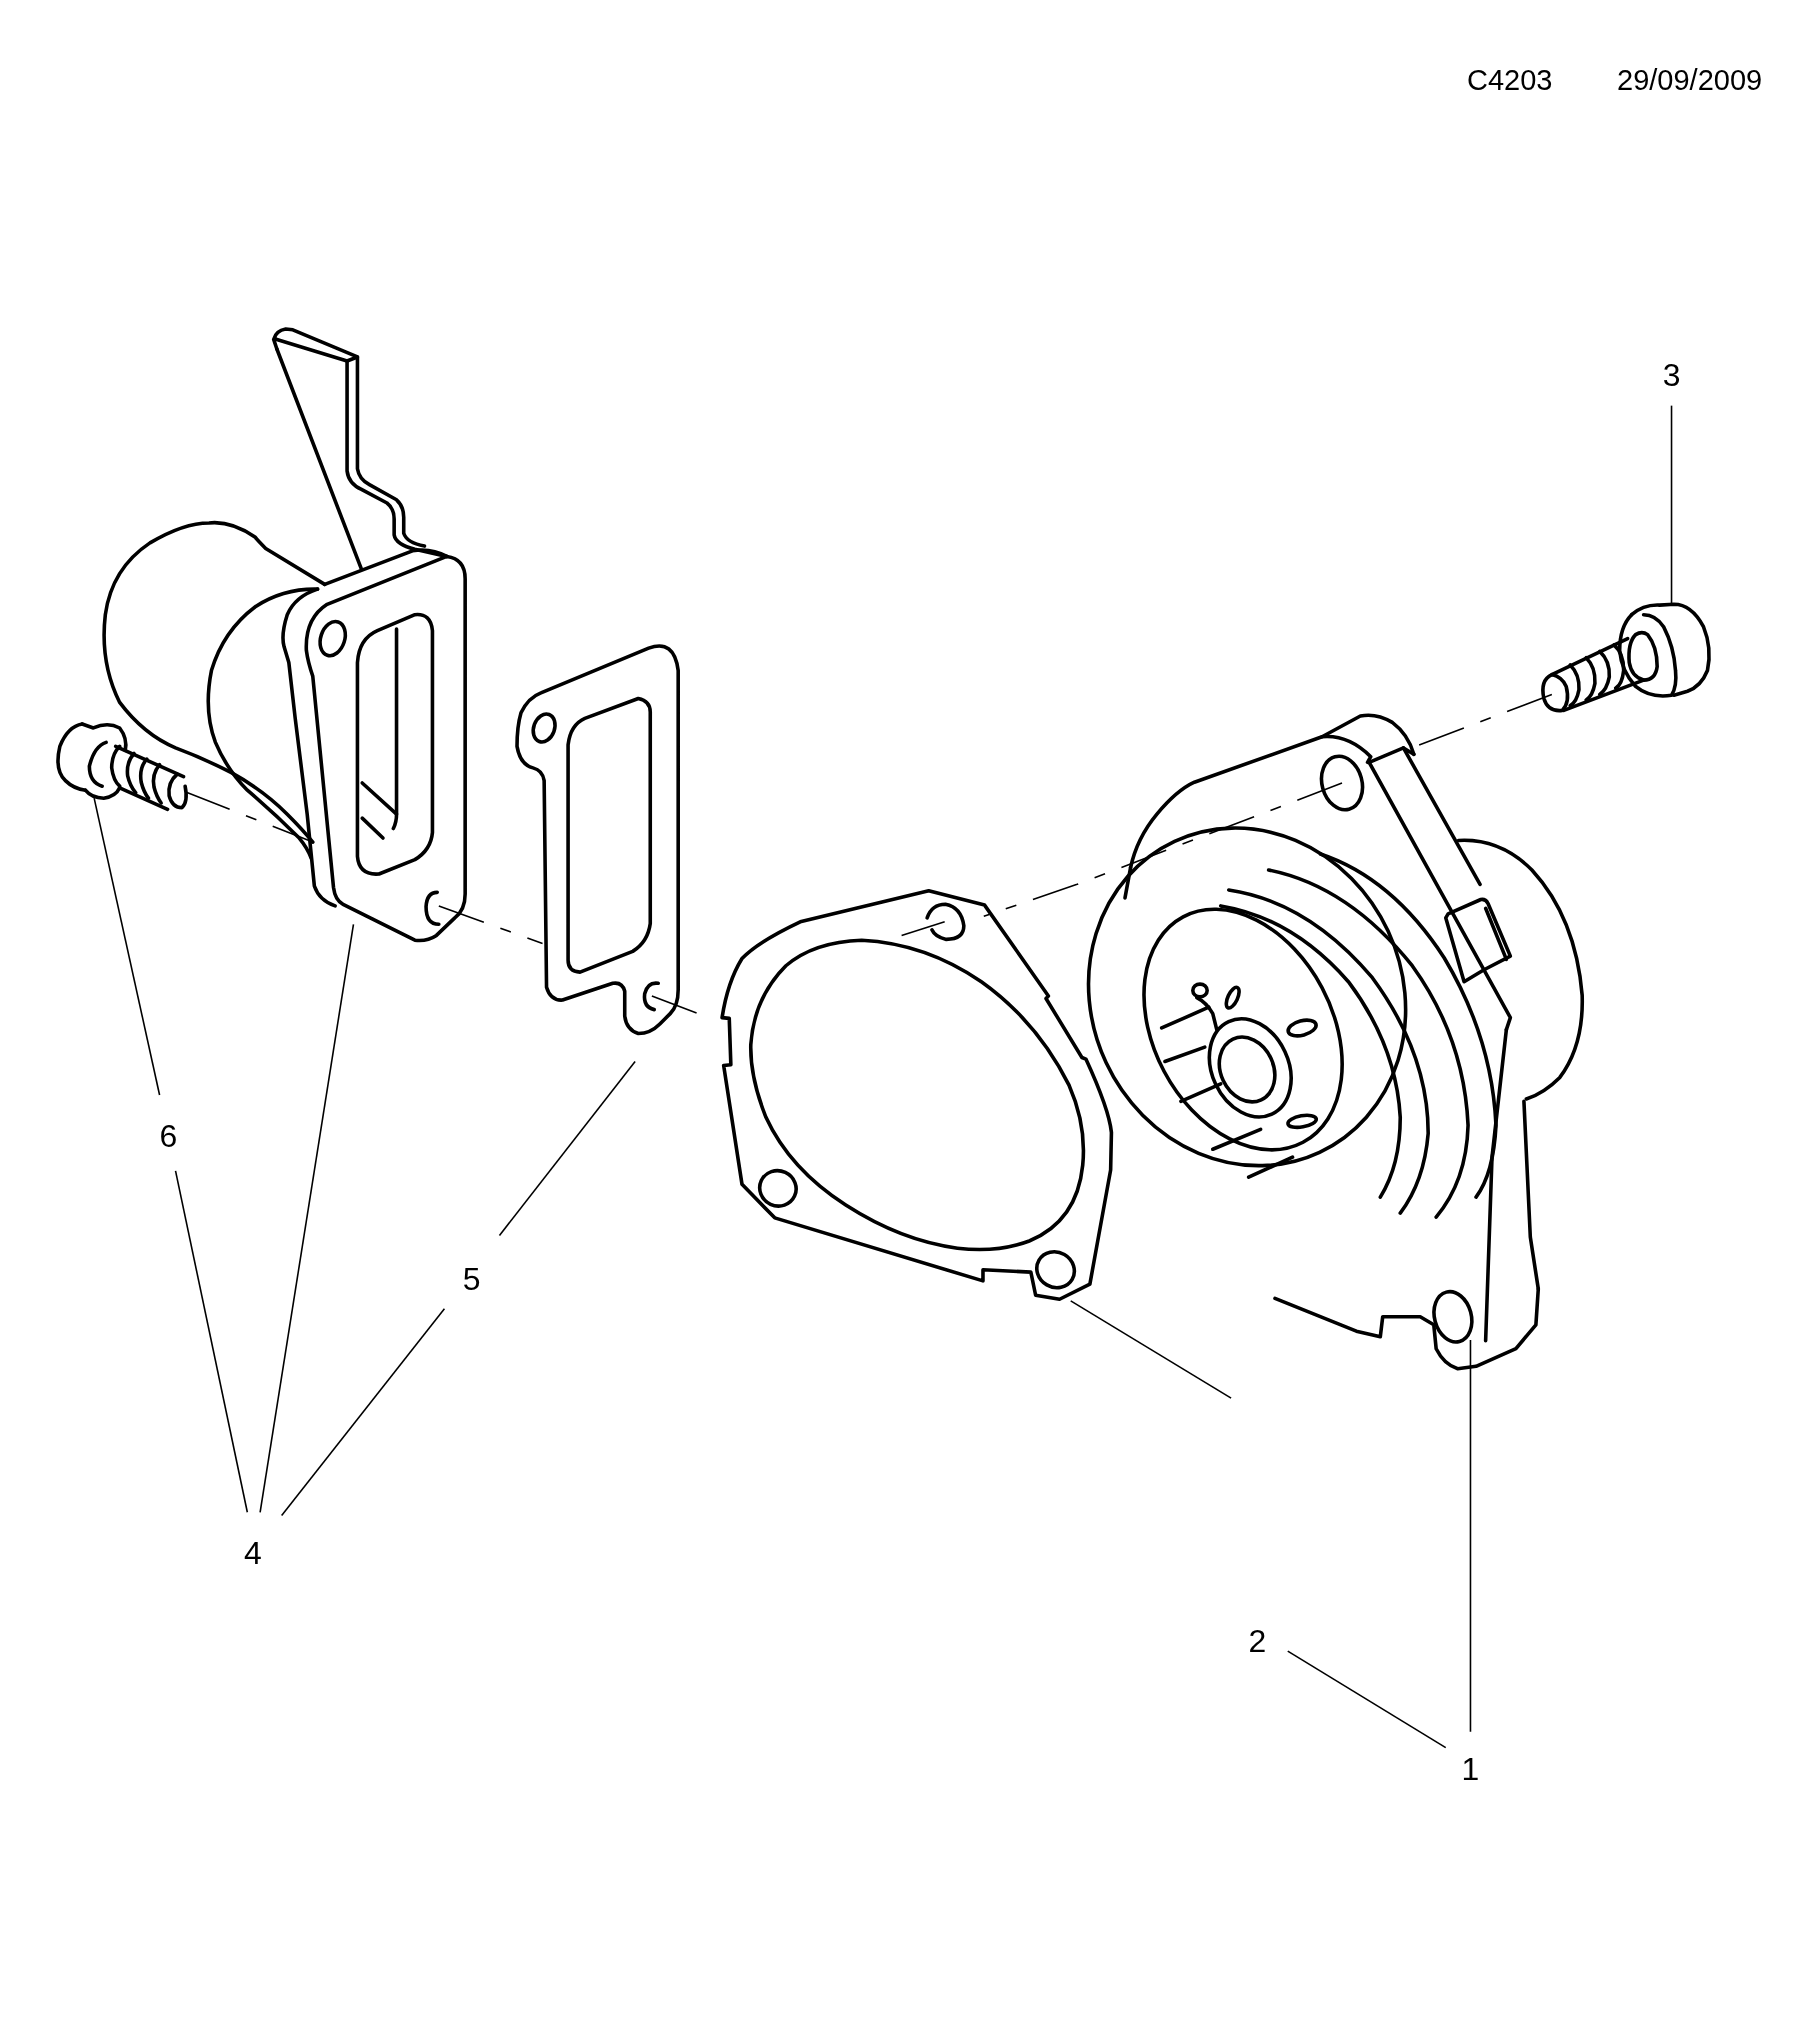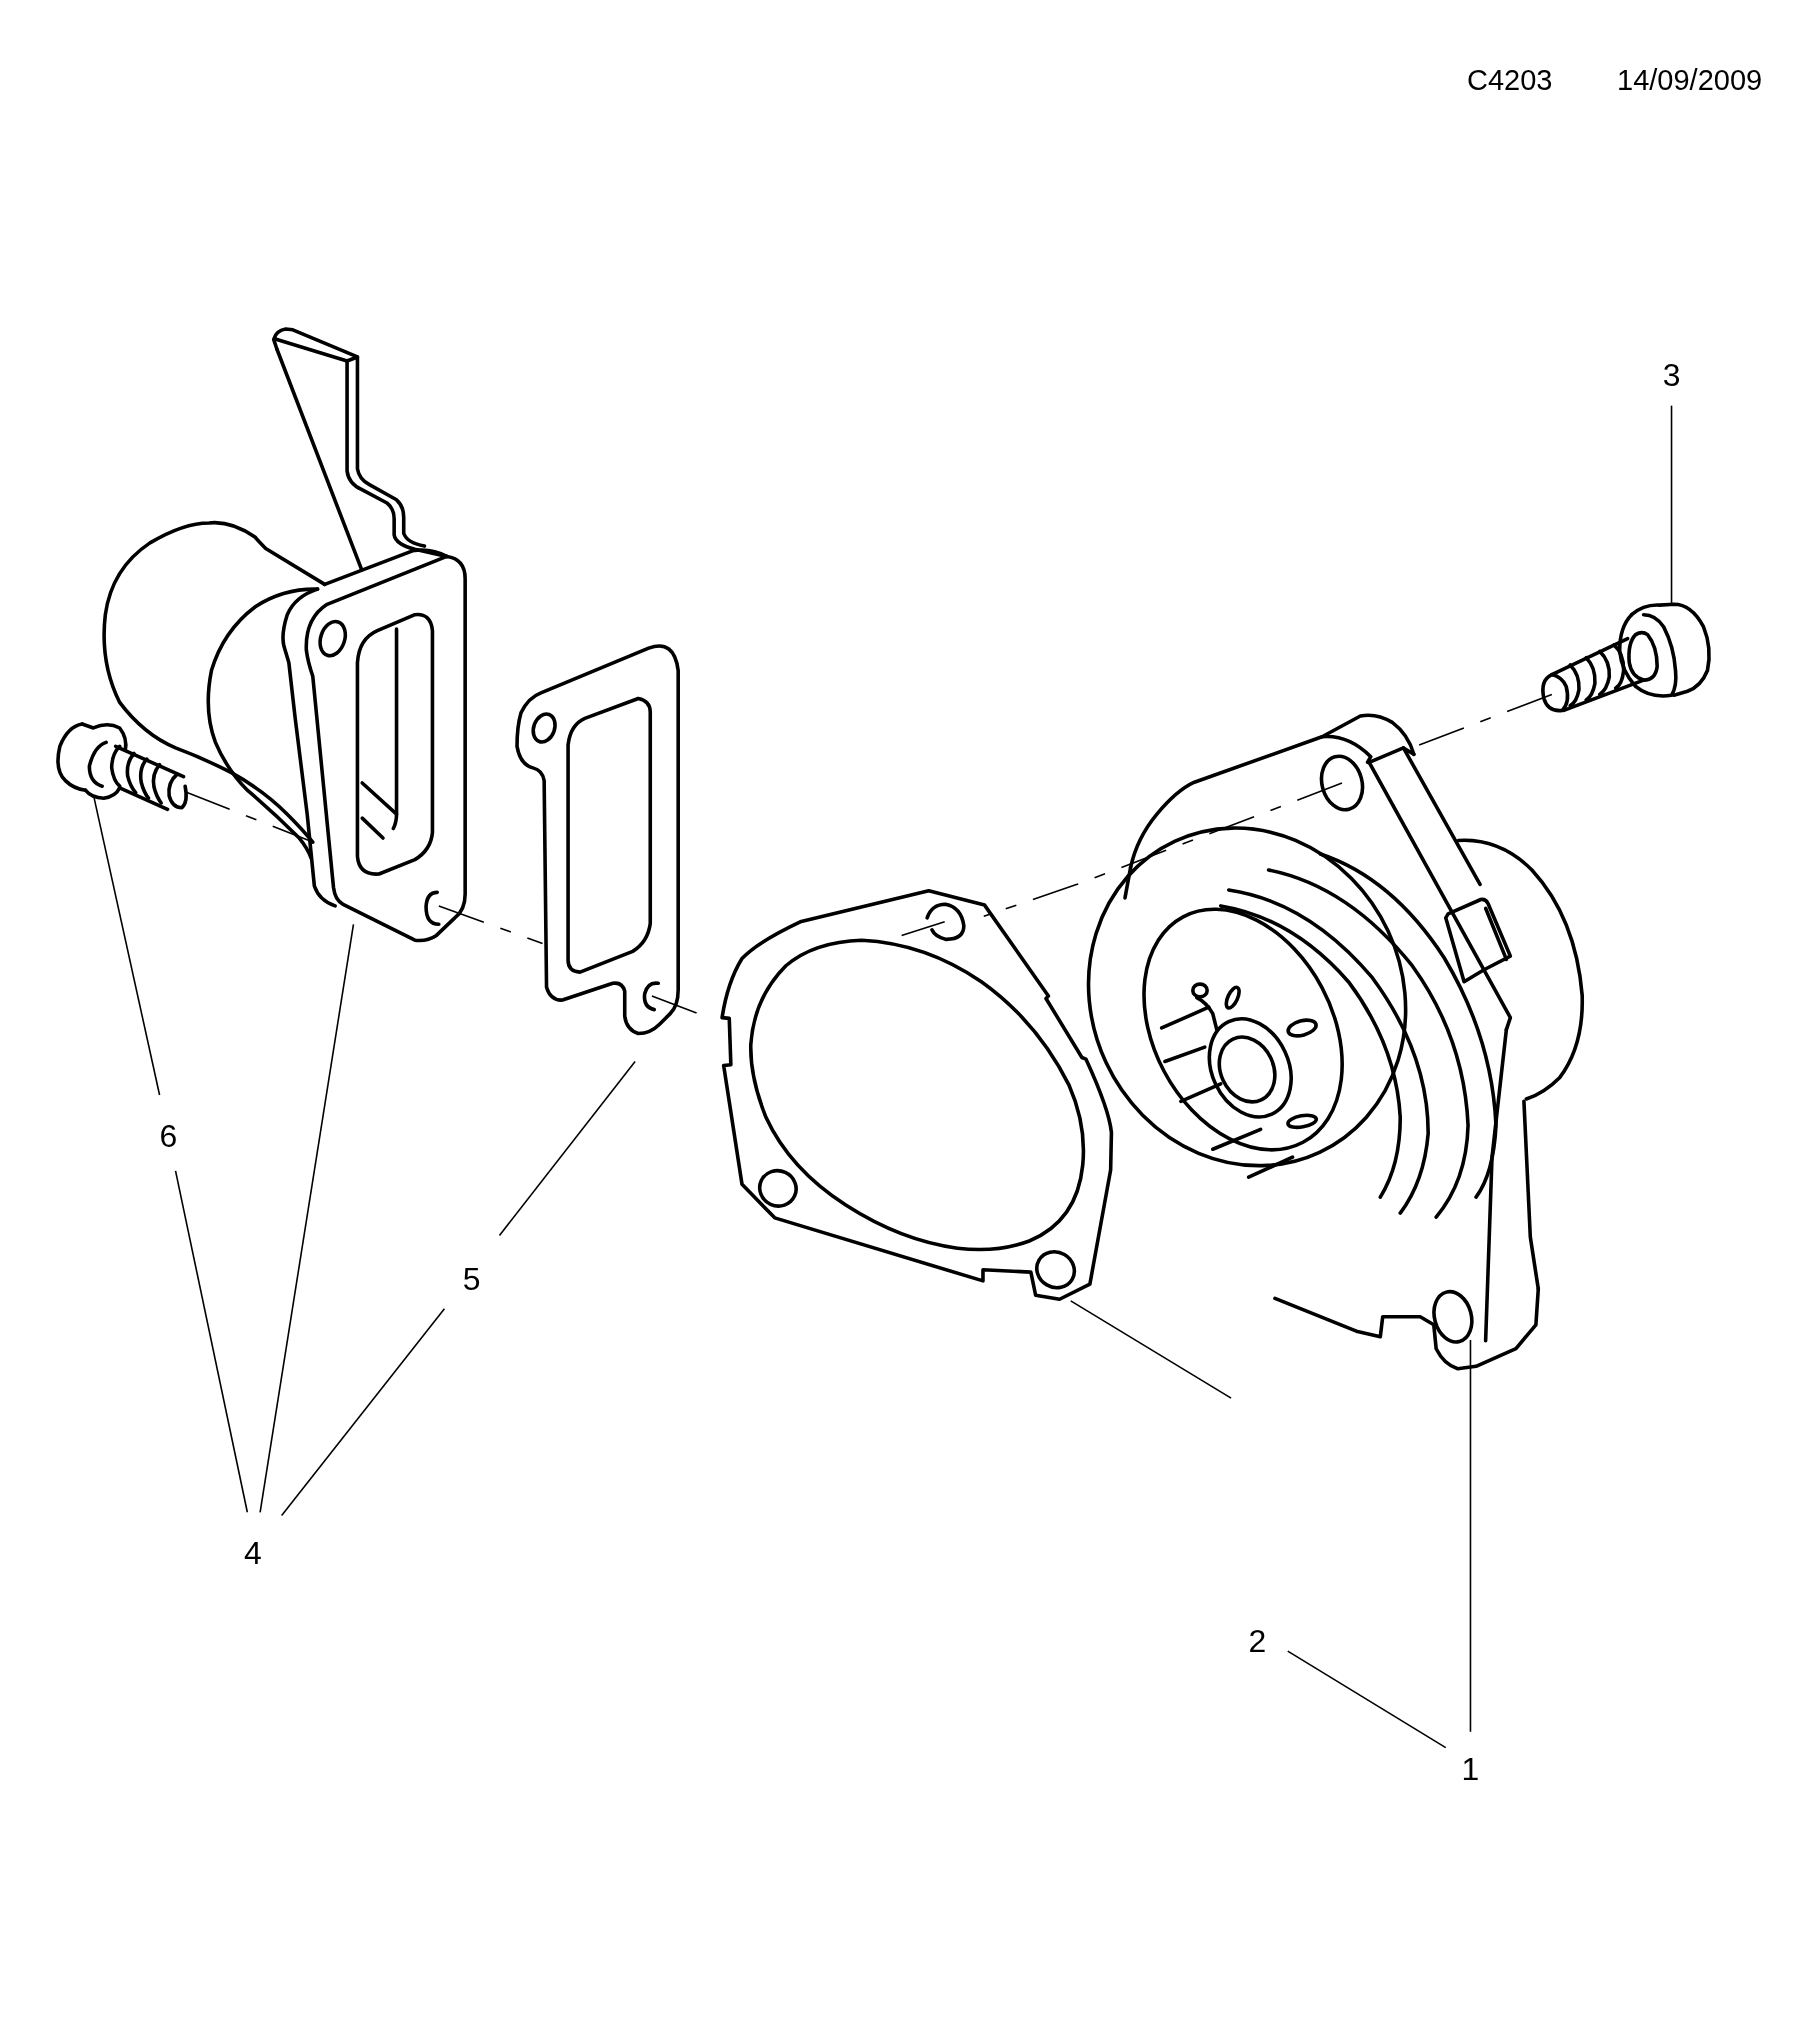--- a/index.html
+++ b/index.html
@@ -8,21 +8,21 @@
   .part { fill: none; stroke: #000; stroke-width: 4.5; stroke-linejoin: round; stroke-linecap: round; }
   .dash { fill: none; stroke: #000; stroke-width: 2; stroke-dasharray: 60 22 14 22; }
   .leader { fill: none; stroke: #000; stroke-width: 2; }
   .callout { font-family: "Liberation Sans", sans-serif; font-size: 40px; fill: #000; text-anchor: middle; }
   .header-text { position: absolute; top: 16px; font-family: "Liberation Sans", sans-serif; font-size: 29px; color: #000; margin-top: 48px; }
 </style>
 </head>
 <body>
 
 <div class="header-text" style="left:1467px;">C4203</div>
-<div class="header-text" style="left:1617px;">14/09/2009</div>
+<div class="header-text" style="left:1617px;">29/09/2009</div>
 
 <svg id="canvas" viewBox="0 0 2251 2551" xmlns="http://www.w3.org/2000/svg">
 
   <g>
 
     <path class="part" d="M347,437 L343,425 Q346,414 358,412 L367,413 L448,447 L435,452 L347,425"></path>
     <path class="part" d="M347,437 L453,713"></path>
     <path class="part" d="M435,452 L435,590 Q437,606 453,613 L485,630 Q494,637 494,650 L494,670 Q496,682 520,688 L560,697"></path>
     <path class="part" d="M448,447 L448,587 Q450,600 463,607 L497,626 Q506,634 506,648 L506,668 Q510,680 532,684"></path>
 

